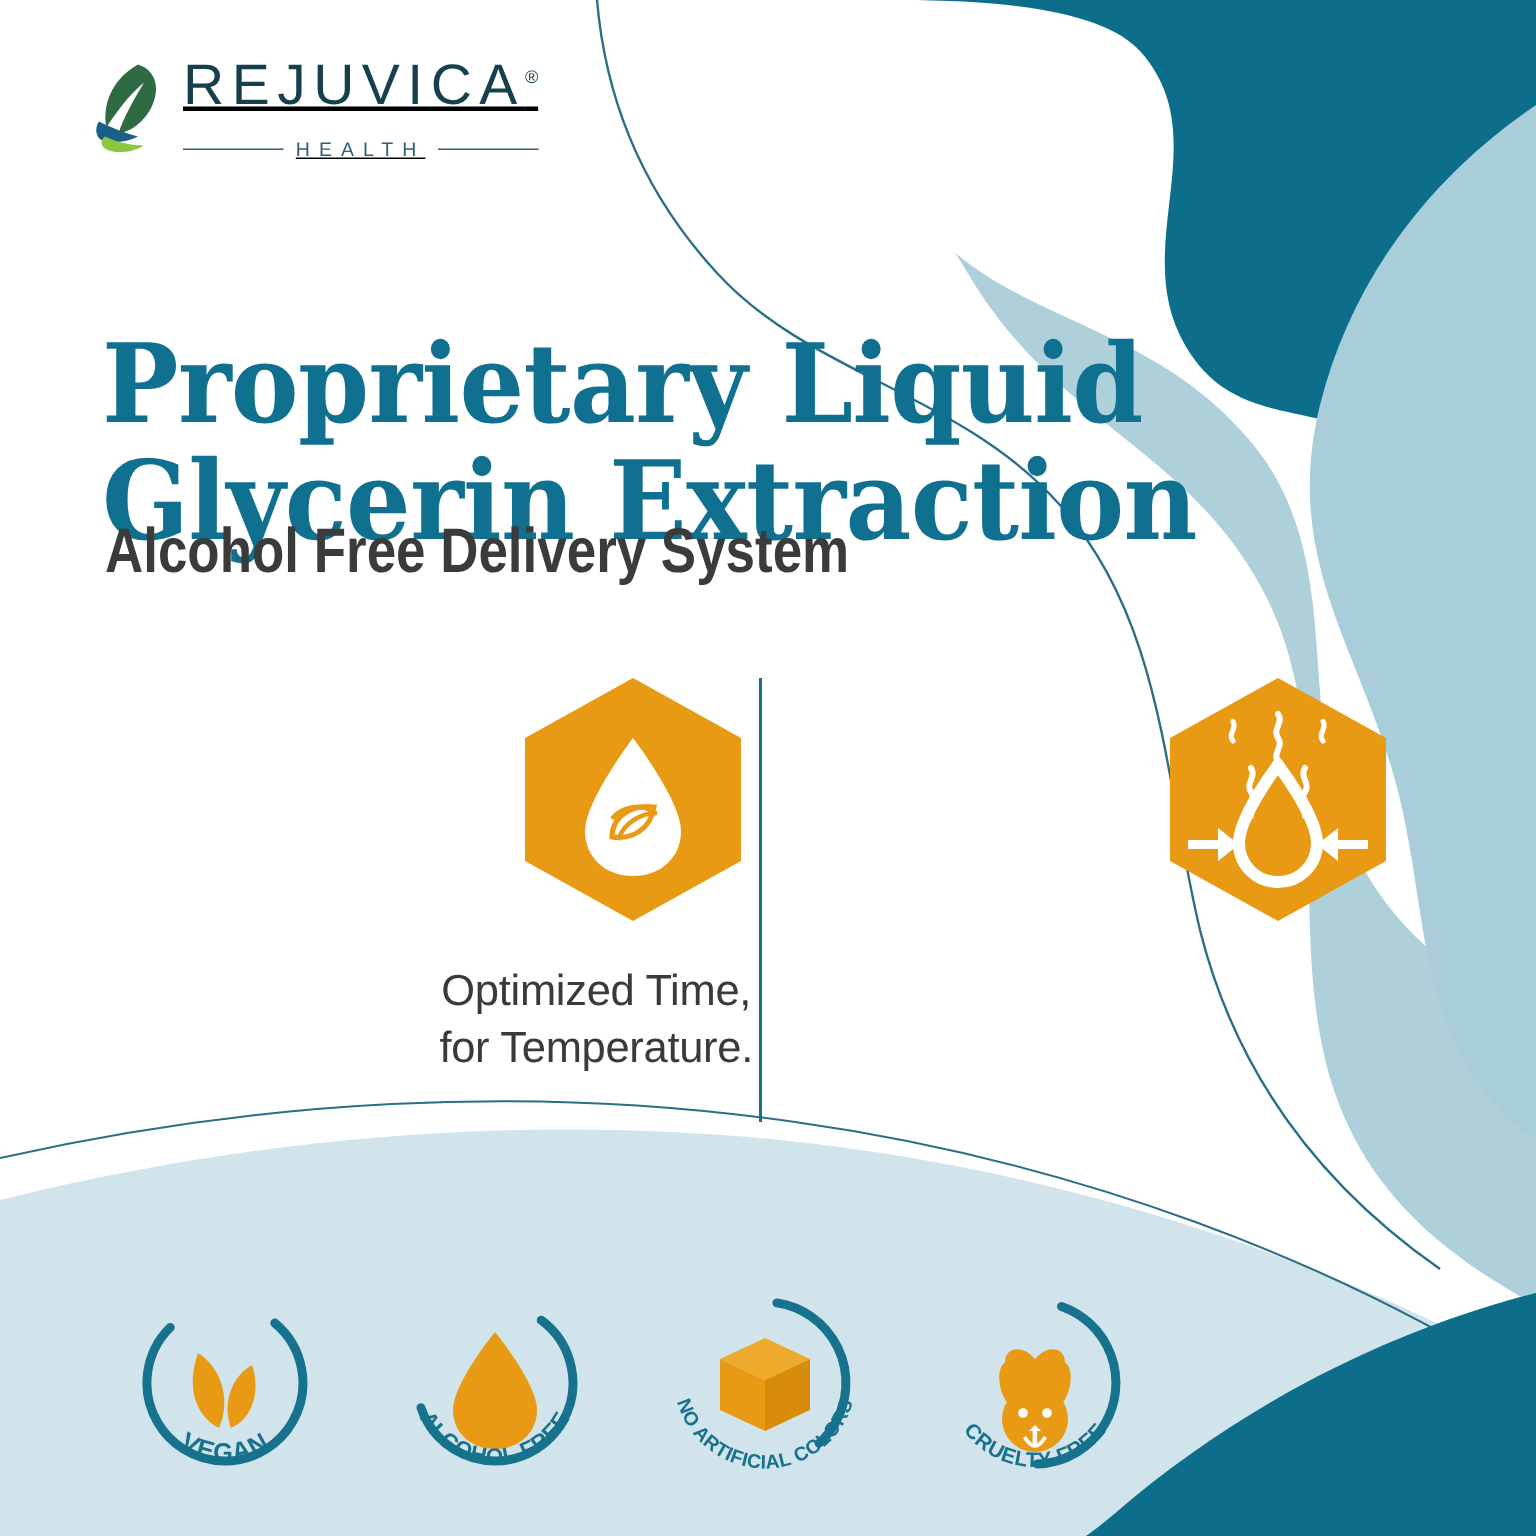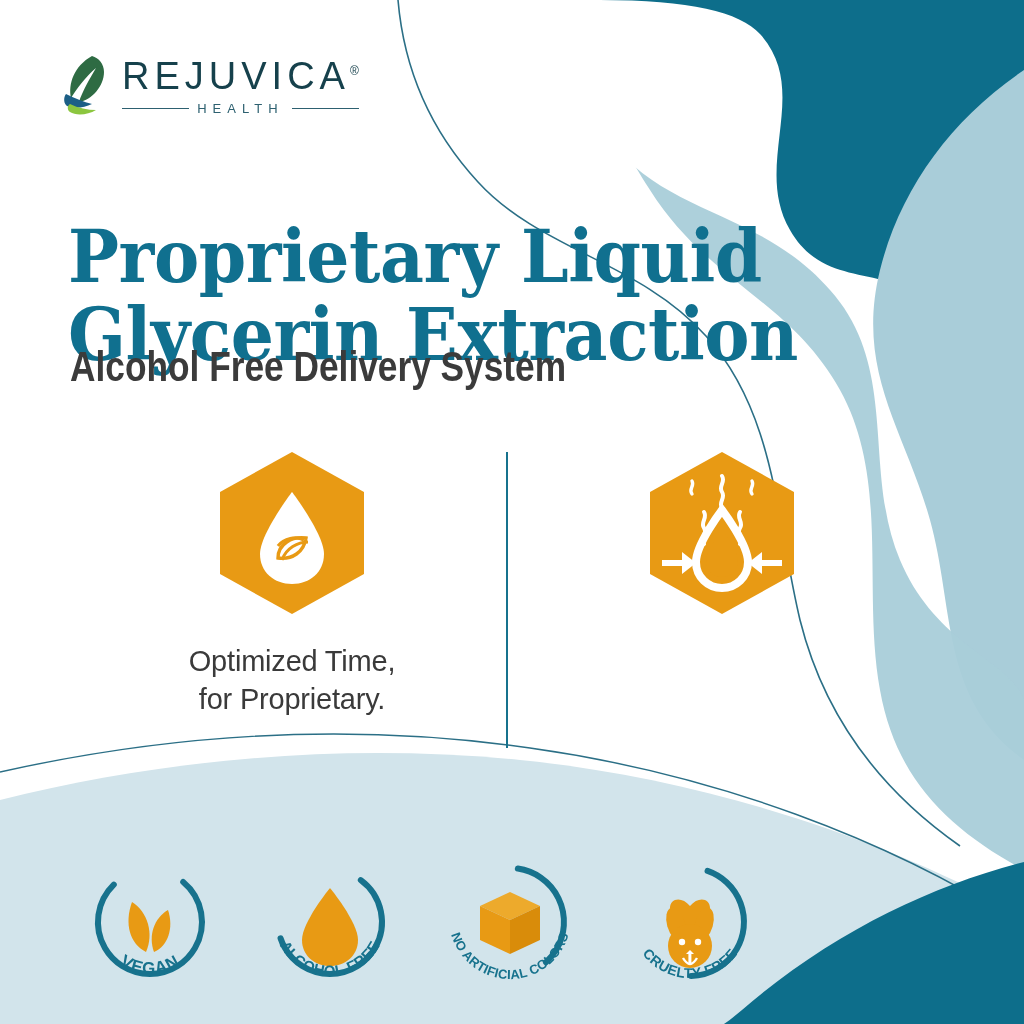--- a/index.html
+++ b/index.html
@@ -20,23 +20,24 @@
     inset: 0;
     width: 1024px;
     height: 1024px;
     pointer-events: none;
   }
 
   
   .logo {
     position: absolute;
     left: 62px;
-    top: 54px;
+    top: 36px;
     display: flex;
     align-items: center;
+    text-decoration: underline;
   }
   .logo-mark { width: 52px; height: 62px; display:block; }
   .logo-words {
     margin-left: 8px;
     margin-top: 2px;
     display: flex;
     flex-direction: column;
   }
   .logo-word {
     font-family: "Liberation Sans", sans-serif;
@@ -49,21 +50,21 @@
     white-space: nowrap;
   }
   .logo-reg {
     font-size: 12px;
     vertical-align: super;
     letter-spacing: 0;
   }
   .logo-sub-row {
     display: flex;
     align-items: center;
-    margin-top: 6px;
+    margin-top: 16px;
     width: 100%;
   }
   .logo-rule {
     flex: 1 1 auto;
     height: 1px;
     background: #2d6070;
   }
   .logo-sub {
     font-size: 13px;
     letter-spacing: 6px;
@@ -110,21 +111,21 @@
     top: 448px;
     width: 1024px;
     height: 310px;
   }
   .feature {
     position: absolute;
     top: 0;
     width: 420px;
     display: flex;
     flex-direction: column;
-    align-items: center;
+    align-items: flex-end;
   }
   .feature-left  { left: 82px; }
   .feature-right { left: 512px; }
 
   .hex-icon { width: 160px; height: 170px; display: block; }
 
   .feature-caption {
     margin-top: 24px;
     text-align: center;
     font-family: "Liberation Sans", sans-serif;
@@ -210,21 +211,21 @@
     <div class="feature feature-left">
       <svg class="hex-icon" viewBox="0 0 160 170">
         <polygon points="80,4 152,44 152,126 80,166 8,126 8,44" fill="#e89a14" rx="8"></polygon>
         <path d="M80,44 C80,44 112,86 112,106 C112,124 98,136 80,136 C62,136 48,124 48,106 C48,86 80,44 80,44 Z" fill="#ffffff"></path>
         <path d="M66,110 C66,96 80,88 94,90 C92,104 80,112 66,110 Z" fill="none" stroke="#e89a14" stroke-width="3.4"></path>
         <path d="M70,112 C74,100 86,94 96,94" fill="none" stroke="#e89a14" stroke-width="3"></path>
         <path d="M66,98 C72,90 84,88 92,92" fill="none" stroke="#e89a14" stroke-width="3.2"></path>
       </svg>
       <div class="feature-caption">
         <div>Optimized Time,</div>
-        <div>for Proprietary.</div>
+        <div>for Temperature.</div>
       </div>
     </div>
 
     <div class="feature-divider"></div>
 
     <div class="feature feature-right">
       <svg class="hex-icon" viewBox="0 0 160 170">
         <polygon points="80,4 152,44 152,126 80,166 8,126 8,44" fill="#e89a14"></polygon>
         <path d="M80,62 C80,62 106,96 106,114 C106,129 94,140 80,140 C66,140 54,129 54,114 C54,96 80,62 80,62 Z" fill="none" stroke="#ffffff" stroke-width="8"></path>
         <path d="M80,82 C80,82 96,102 96,113 C96,122 89,129 80,129 C71,129 64,122 64,113 C64,102 80,82 80,82 Z" fill="#e89a14"></path>

